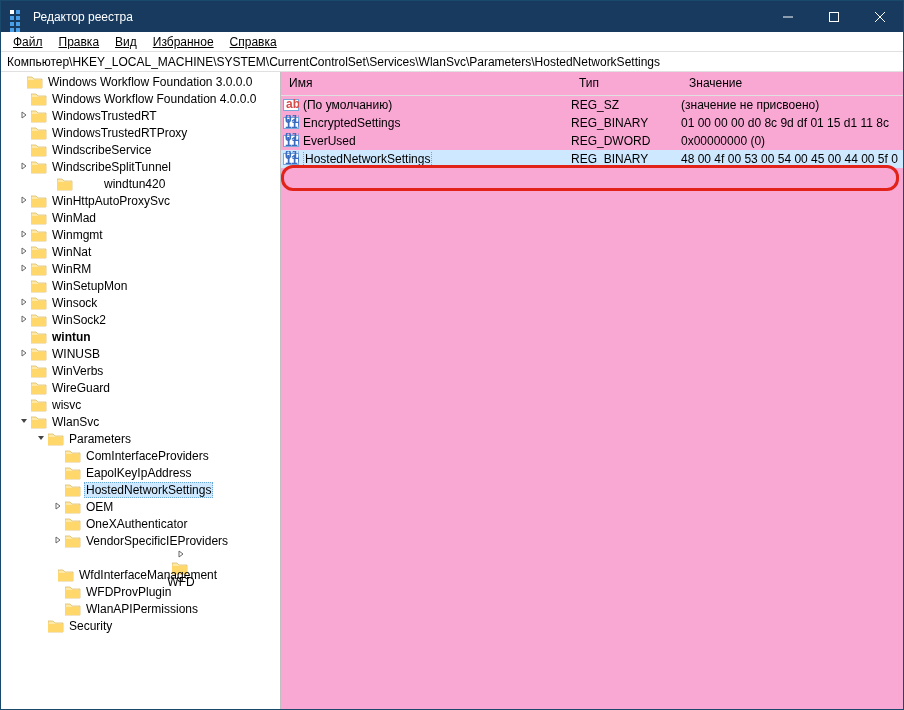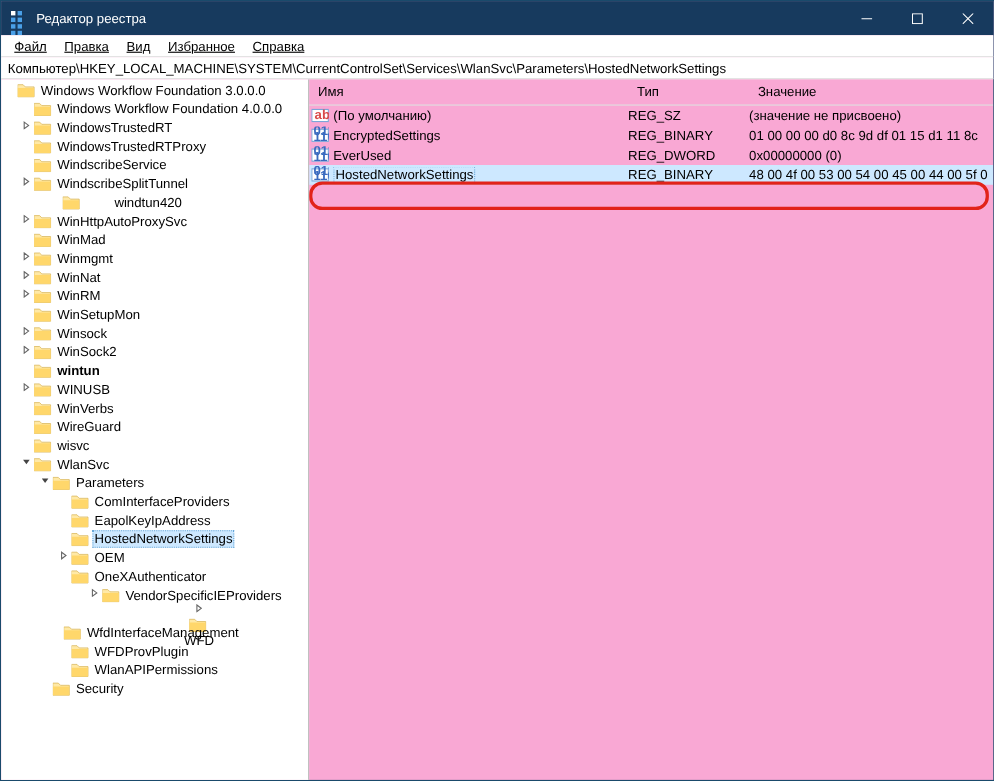--- a/index.html
+++ b/index.html
@@ -84,21 +84,21 @@
   <div class="menubar">
     <span><u>Файл</u></span>
     <span><u>Правка</u></span>
     <span><u>Вид</u></span>
     <span><u>Избранное</u></span>
     <span><u>Справка</u></span>
   </div>
   <div class="addressbar">Компьютер\HKEY_LOCAL_MACHINE\SYSTEM\CurrentControlSet\Services\WlanSvc\Parameters\HostedNetworkSettings</div>
   <div class="content">
     <div class="tree" id="tree">
-        <div class="tree-row" style="padding-left: 2px;">
+        <div class="tree-row" style="padding-left: 13px;">
           <span class="expander"></span>
           <span class="folder">
             <svg width="16" height="14">
               <use href="#folder-ico"></use>
             </svg>
           </span>
           <span class="label">Windows Workflow Foundation 3.0.0.0</span>
         </div>
         <div class="tree-row" style="padding-left: 17px;">
           <span class="expander"></span>
@@ -351,21 +351,21 @@
         </div>
         <div class="tree-row" style="padding-left: 51px;">
           <span class="expander"></span>
           <span class="folder">
             <svg width="16" height="14">
               <use href="#folder-ico"></use>
             </svg>
           </span>
           <span class="label">OneXAuthenticator</span>
         </div>
-        <div class="tree-row" style="padding-left: 51px; margin-left: 28px;">
+        <div class="tree-row" style="padding-left: 51px;">
           <span class="expander"><svg width="8" height="8">
               <path d="M2 1 L6 4 L2 7 Z" fill="none" stroke="#666"></path>
             </svg></span>
           <span class="folder">
             <svg width="16" height="14">
               <use href="#folder-ico"></use>
             </svg>
           </span>
           <span class="label">VendorSpecificIEProviders</span>
         </div>

